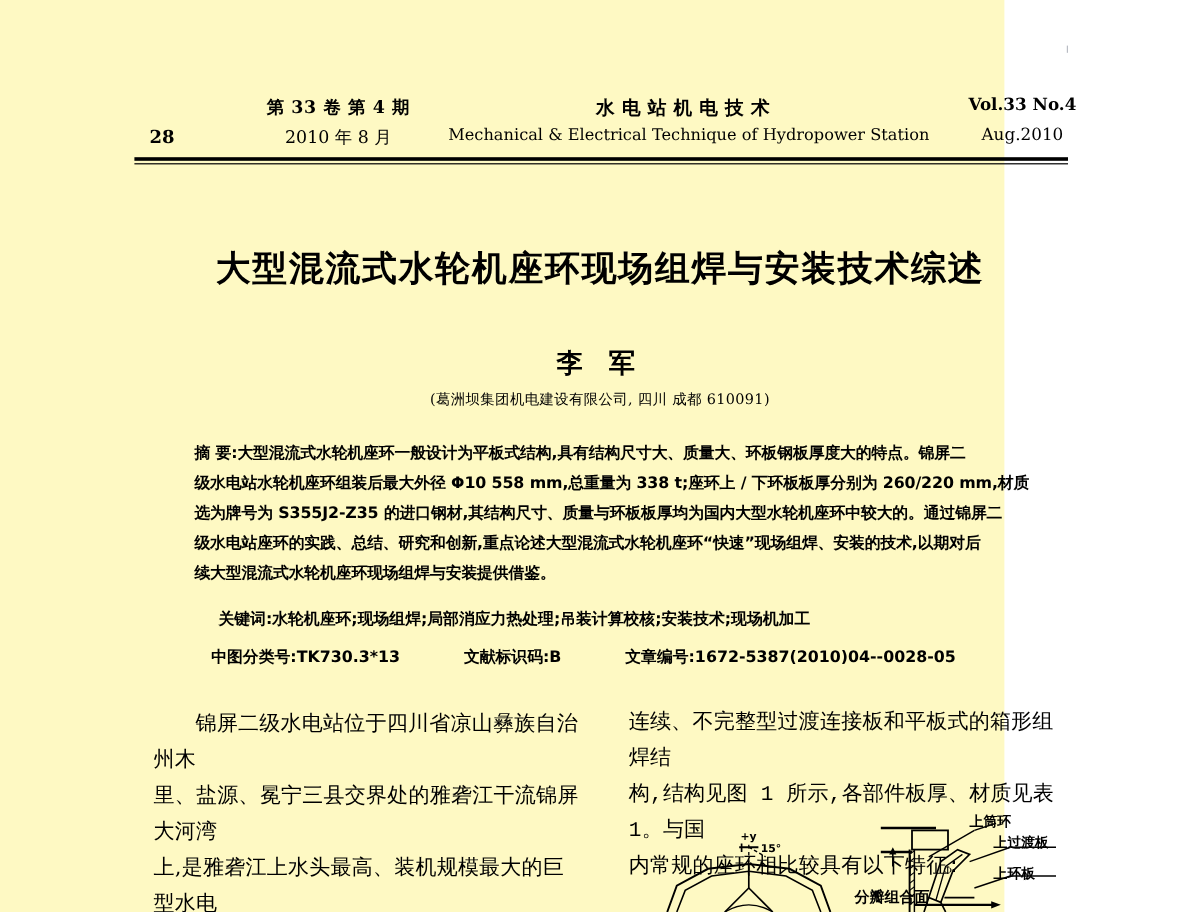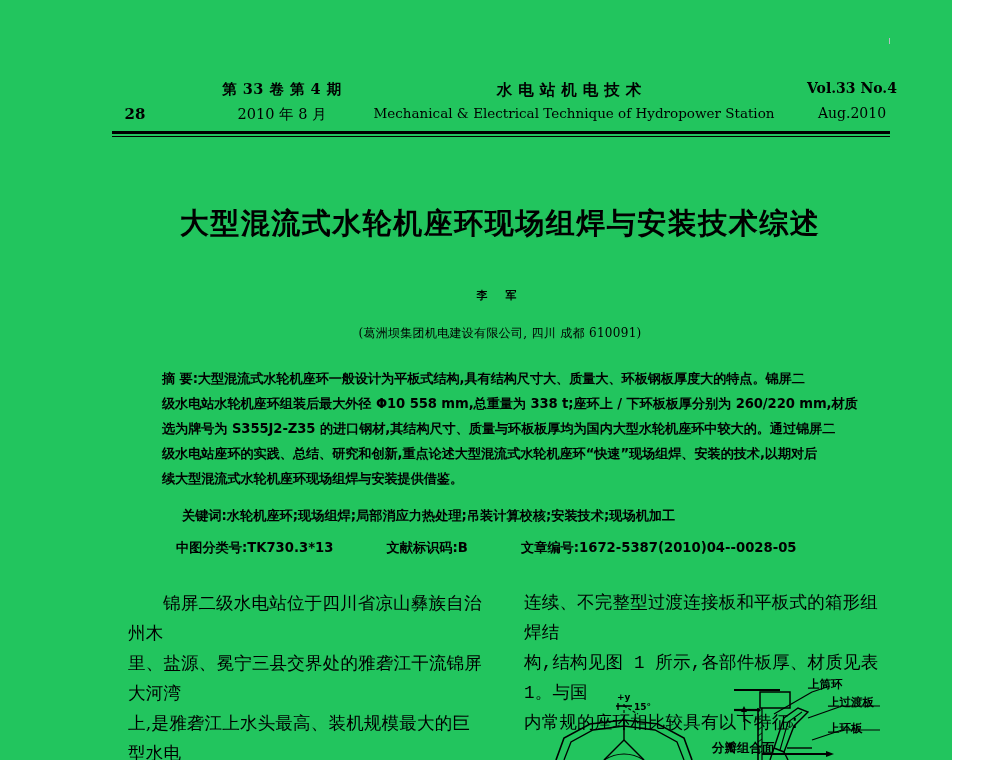--- a/index.html
+++ b/index.html
@@ -12,23 +12,23 @@
     height: 760px;
     position: relative;
     overflow: hidden;
     font-family: "DejaVu Serif", "Liberation Serif", serif;
     color: #000000;
   }
 
   .page {
     position: absolute;
     left: 0; top: 0;
-    width: 952px;
+    width: 837px;
     height: 760px;
-    background: #22c55e;
+    background: #fef9c3;
   }
 
   
   .masthead {
     position: absolute;
     left: 112px;
     top: 80px;
     width: 778px;
     height: 52px;
   }
@@ -134,21 +134,21 @@
     letter-spacing: 1.5px;
     white-space: nowrap;
   }
   .art-author {
     position: absolute;
     left: 100px;
     top: 288px;
     width: 800px;
     text-align: center;
     font-weight: bold;
-    font-size: 11px;
+    font-size: 22px;
     letter-spacing: 7px;
   }
   .art-affil {
     position: absolute;
     left: 100px;
     top: 325px;
     width: 800px;
     text-align: center;
     font-size: 12px;
     letter-spacing: 0.3px;

